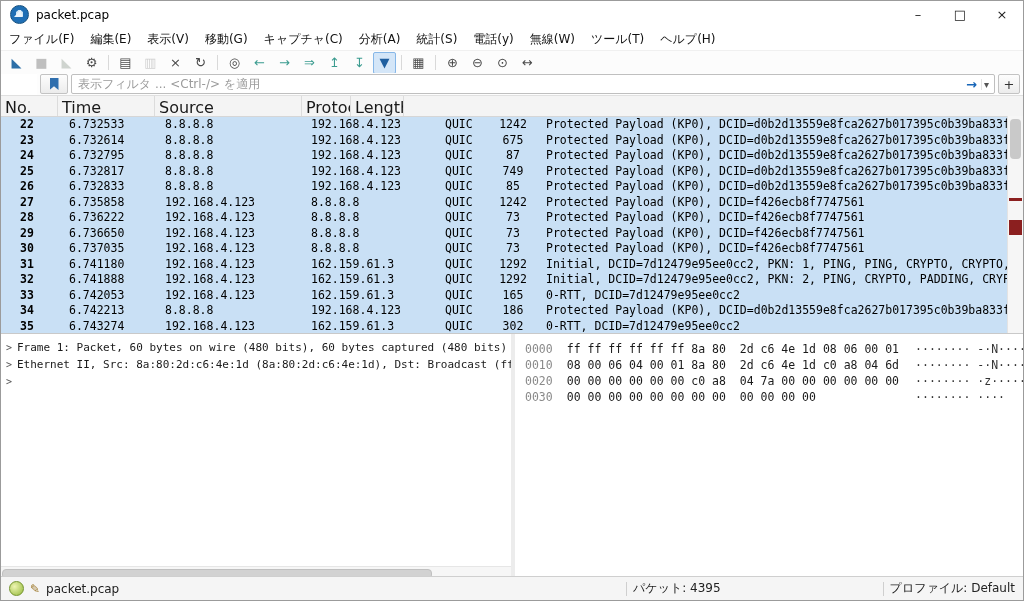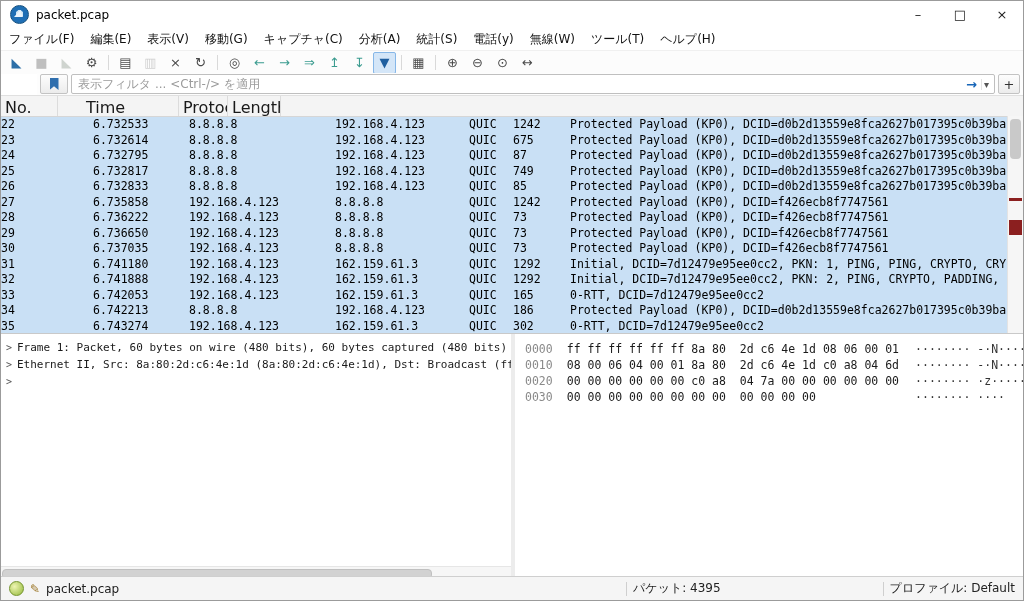--- a/index.html
+++ b/index.html
@@ -43,25 +43,25 @@
                display:flex;align-items:center;justify-content:center;font-size:13px;color:#333;flex:none;}
 
   
   .packet-list{position:absolute;top:94px;left:0;right:0;height:238px;background:#fff;border-top:1px solid #e0e0e0;}
   .plist-header{display:flex;height:20px;background:var(--header-bg,#f4f4f4);border-bottom:1px solid #d6d6d6;}
   .hcell{padding:2px 0 0 4px;font-size:16px;border-right:1px solid #dcdcdc;white-space:nowrap;overflow:hidden;flex:none;}
   .plist-body{margin-right:15px;}
   .prow{display:flex;height:15.5px;line-height:15.5px;background:var(--row-bg,#c9e0f5);
         font-family:"DejaVu Sans Mono","Liberation Mono",monospace;font-size:11.5px;color:#000;}
   .pcell{white-space:nowrap;overflow:hidden;flex:none;}
-  .c-no{width:52px;} .c-time{width:92px;margin-left:24px;} .c-src{width:142px;} .c-dst{width:130px;}
+  .c-no{width:52px;} .c-time{width:92px;} .c-src{width:142px;} .c-dst{width:130px;}
   .c-proto{width:44px;} .c-len{width:48px;} .c-info{flex:1 !important;width:auto;}
-  .prow .c-no{text-align:left;padding-right:12px;}
+  .prow .c-no{text-align:center;padding-right:12px;font-weight:bold;}
   .prow .c-time,.prow .c-src,.prow .c-dst,.prow .c-proto,.prow .c-info{padding-left:4px;}
-  .prow .c-len{text-align:left;padding-right:5px;}
+  .prow .c-len{text-align:center;padding-right:5px;}
   .vscrollbar{position:absolute;top:20px;right:0;bottom:0;width:15px;background:#f6f6f6;border-left:1px solid #e3e3e3;}
   .vthumb{position:absolute;left:2px;right:2px;top:3px;height:40px;background:#c9c9c9;border-radius:4px;}
   .mark{position:absolute;left:1px;right:1px;background:var(--scroll-mark,#8b1f1f);}
   .mark.m1{top:82px;height:3px;}
   .mark.m2{top:104px;height:15px;}
 
   
   .bottom{position:absolute;top:332px;left:0;right:0;height:246px;display:flex;border-top:1px solid #c9c9c9;background:#fff;}
   .detail-pane{width:510px;flex:none;position:relative;padding-top:5px;overflow:hidden;}
   .dline{display:flex;align-items:center;height:17px;font-family:"DejaVu Sans Mono","Liberation Mono",monospace;
@@ -153,20 +153,21 @@
       <span class="apply-arrow">→</span>
       <span class="filter-chevron">▾</span>
     </div>
     <div class="filter-plus">+</div>
   </div>
 
   <div class="packet-list">
     <div class="plist-header">
         <div class="hcell c-no">No.</div>
         <div class="hcell c-time">Time</div>
+        <div class="hcell c-src">Source</div>
         <div class="hcell c-proto">Protocol</div>
         <div class="hcell c-len">Length</div>
       </div>
     <div class="plist-body">
         <div class="prow">
           <div class="pcell c-no">22</div>
           <div class="pcell c-time">6.732533</div>
           <div class="pcell c-src">8.8.8.8</div>
           <div class="pcell c-dst">192.168.4.123</div>
           <div class="pcell c-proto">QUIC</div>

